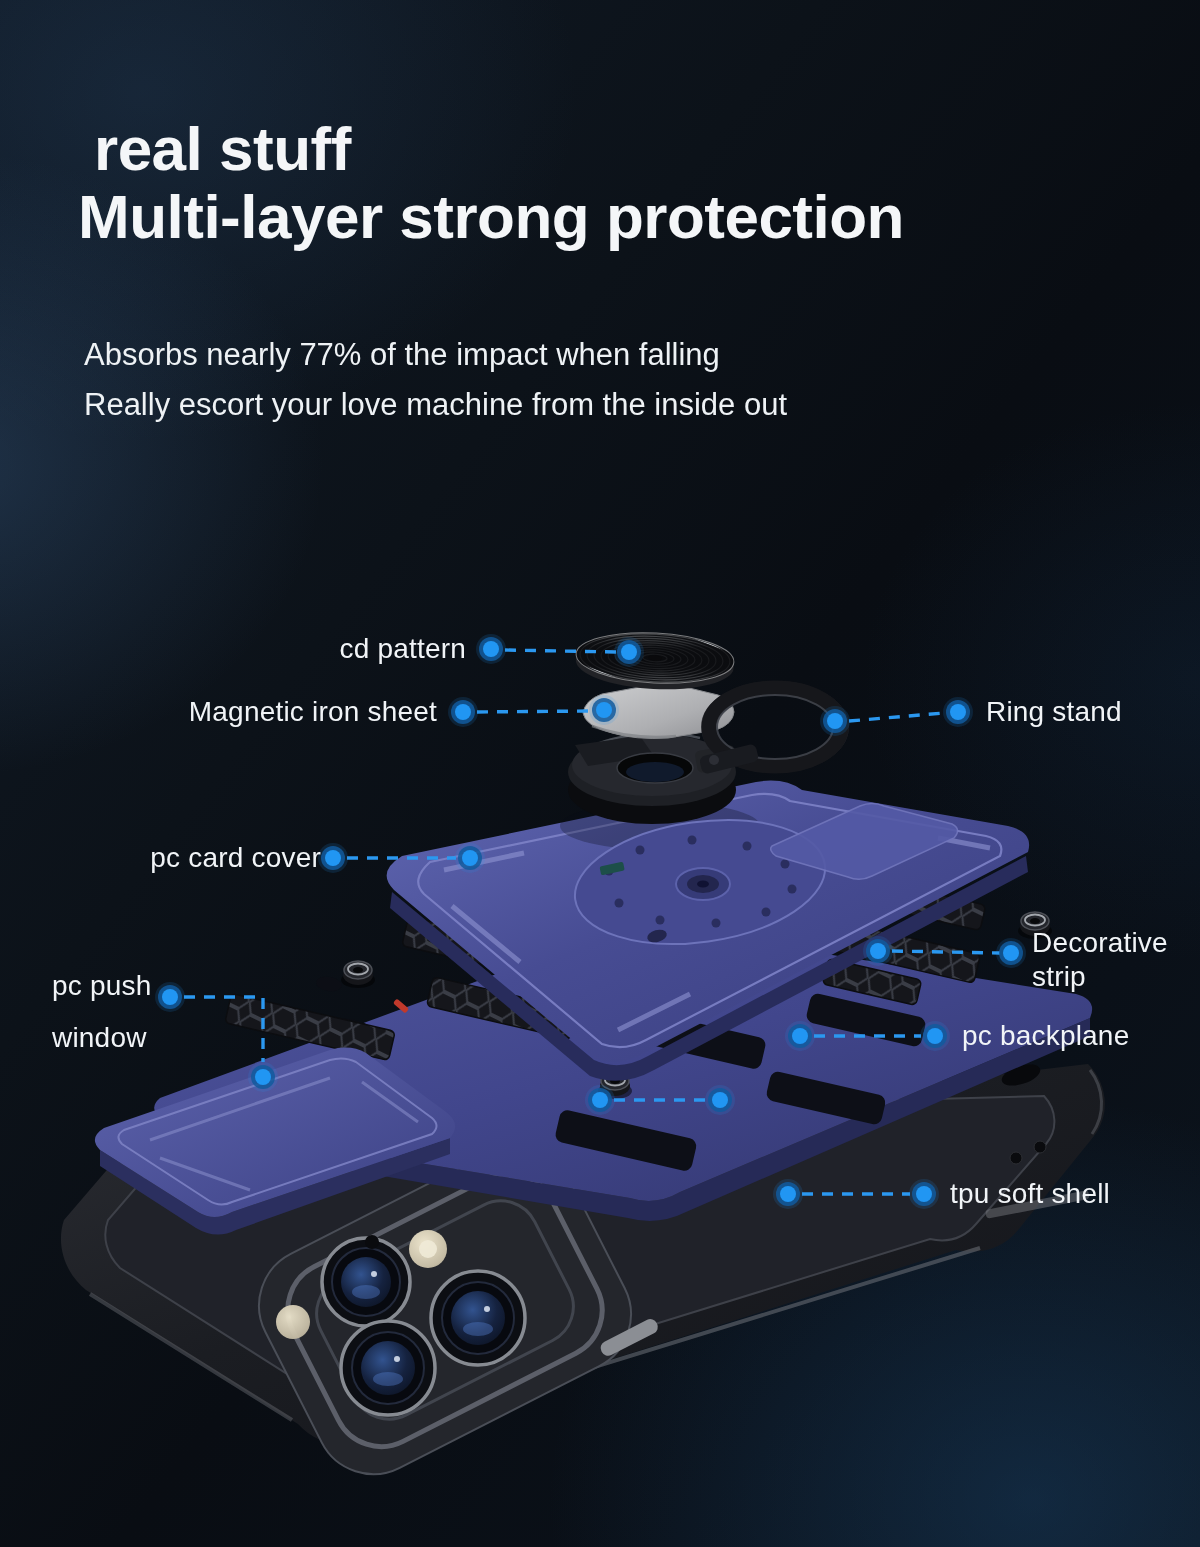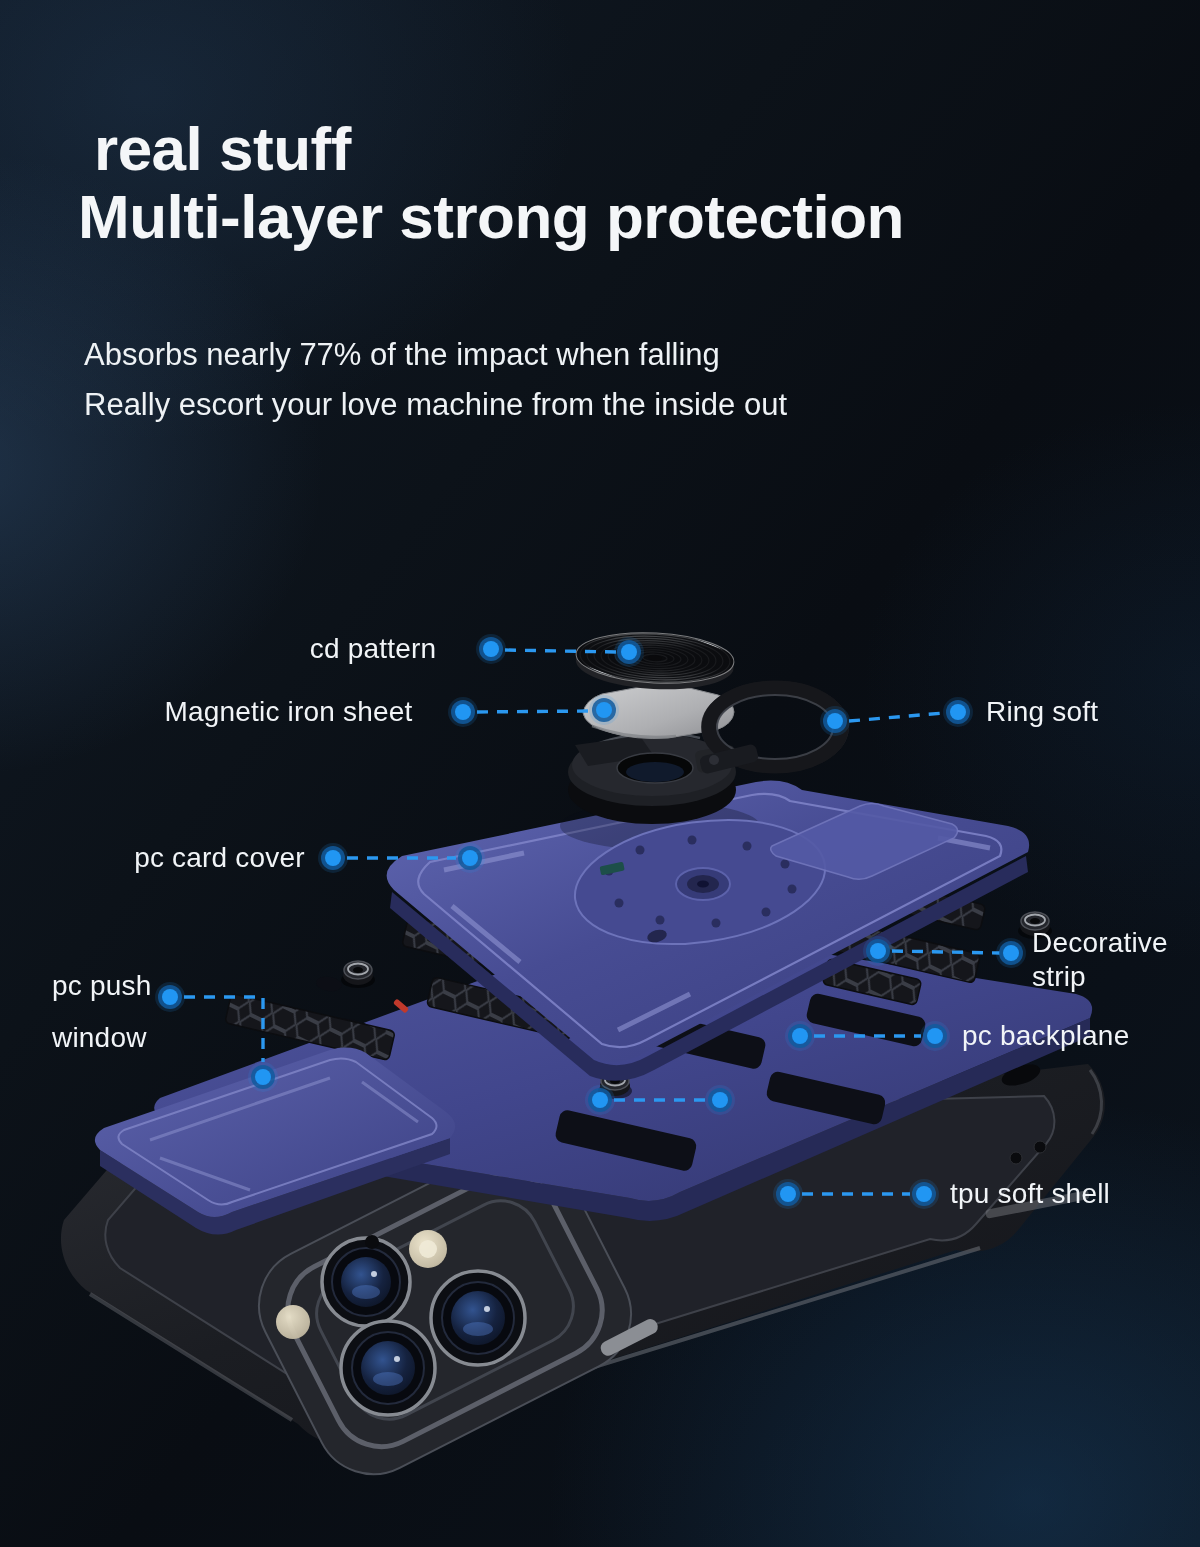--- a/index.html
+++ b/index.html
@@ -10,21 +10,21 @@
       radial-gradient(620px 520px at -4% 30%, rgba(64,104,150,.33), transparent 60%),
       radial-gradient(700px 560px at 12% 6%, rgba(44,76,112,.28), transparent 62%),
       radial-gradient(780px 650px at 86% 97%, rgba(28,74,118,.40), transparent 62%),
       radial-gradient(520px 430px at 100% 44%, rgba(24,56,90,.20), transparent 65%),
       linear-gradient(128deg,#101a26 0%,#0c1219 34%,#090d13 55%,#0a1018 78%,#0c141d 100%);
   }
   .abs{position:absolute;}
   .title{color:#f4f6f8;font-weight:600;font-size:62px;line-height:74px;letter-spacing:-.5px;white-space:nowrap;}
   .sub{color:#eef2f5;font-weight:400;font-size:31px;line-height:42px;white-space:nowrap;}
   .lbl{color:#f1f4f7;font-weight:400;font-size:28px;line-height:34px;letter-spacing:.2px;}
-  .r{text-align:center;}
+  .r{text-align:right;}
   svg{display:block;}
 </style>
 </head>
 <body>
 
 <div class="stage">
 
   <svg class="abs" style="left:0;top:0" width="1200" height="1547" viewBox="0 0 1200 1547">
     <defs>
       <linearGradient id="gShell" x1="0" y1="0" x2="1" y2="1">
@@ -361,19 +361,19 @@
     </g>
   </svg>
 
   <div class="abs title" style="left:94px;top:112px">real stuff</div>
   <div class="abs title" style="left:78px;top:180px">Multi-layer strong protection</div>
   <div class="abs sub" style="left:84px;top:334px">Absorbs nearly 77% of the impact when falling</div>
   <div class="abs sub" style="left:84px;top:384px">Really escort your love machine from the inside out</div>
 
   <div class="abs lbl r" style="left:280px;top:632px;width:186px">cd pattern</div>
   <div class="abs lbl r" style="left:140px;top:695px;width:297px">Magnetic iron sheet</div>
-  <div class="abs lbl" style="left:986px;top:695px">Ring soft</div>
+  <div class="abs lbl" style="left:986px;top:695px">Ring stand</div>
   <div class="abs lbl r" style="left:118px;top:841px;width:203px">pc card cover</div>
   <div class="abs lbl" style="left:1032px;top:926px;width:160px">Decorative strip</div>
   <div class="abs lbl" style="left:52px;top:960px;width:122px;line-height:52px">pc push window</div>
   <div class="abs lbl" style="left:962px;top:1019px">pc backplane</div>
   <div class="abs lbl" style="left:950px;top:1177px">tpu soft shell</div>
 </div>
 
 </body></html>

